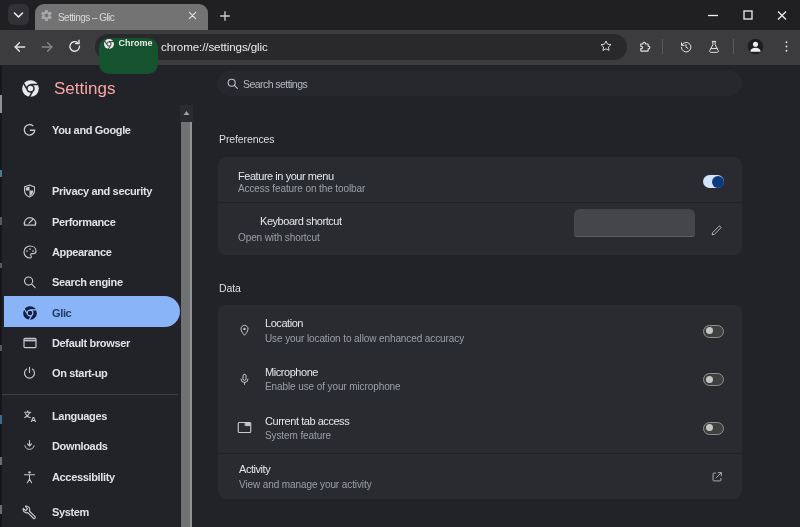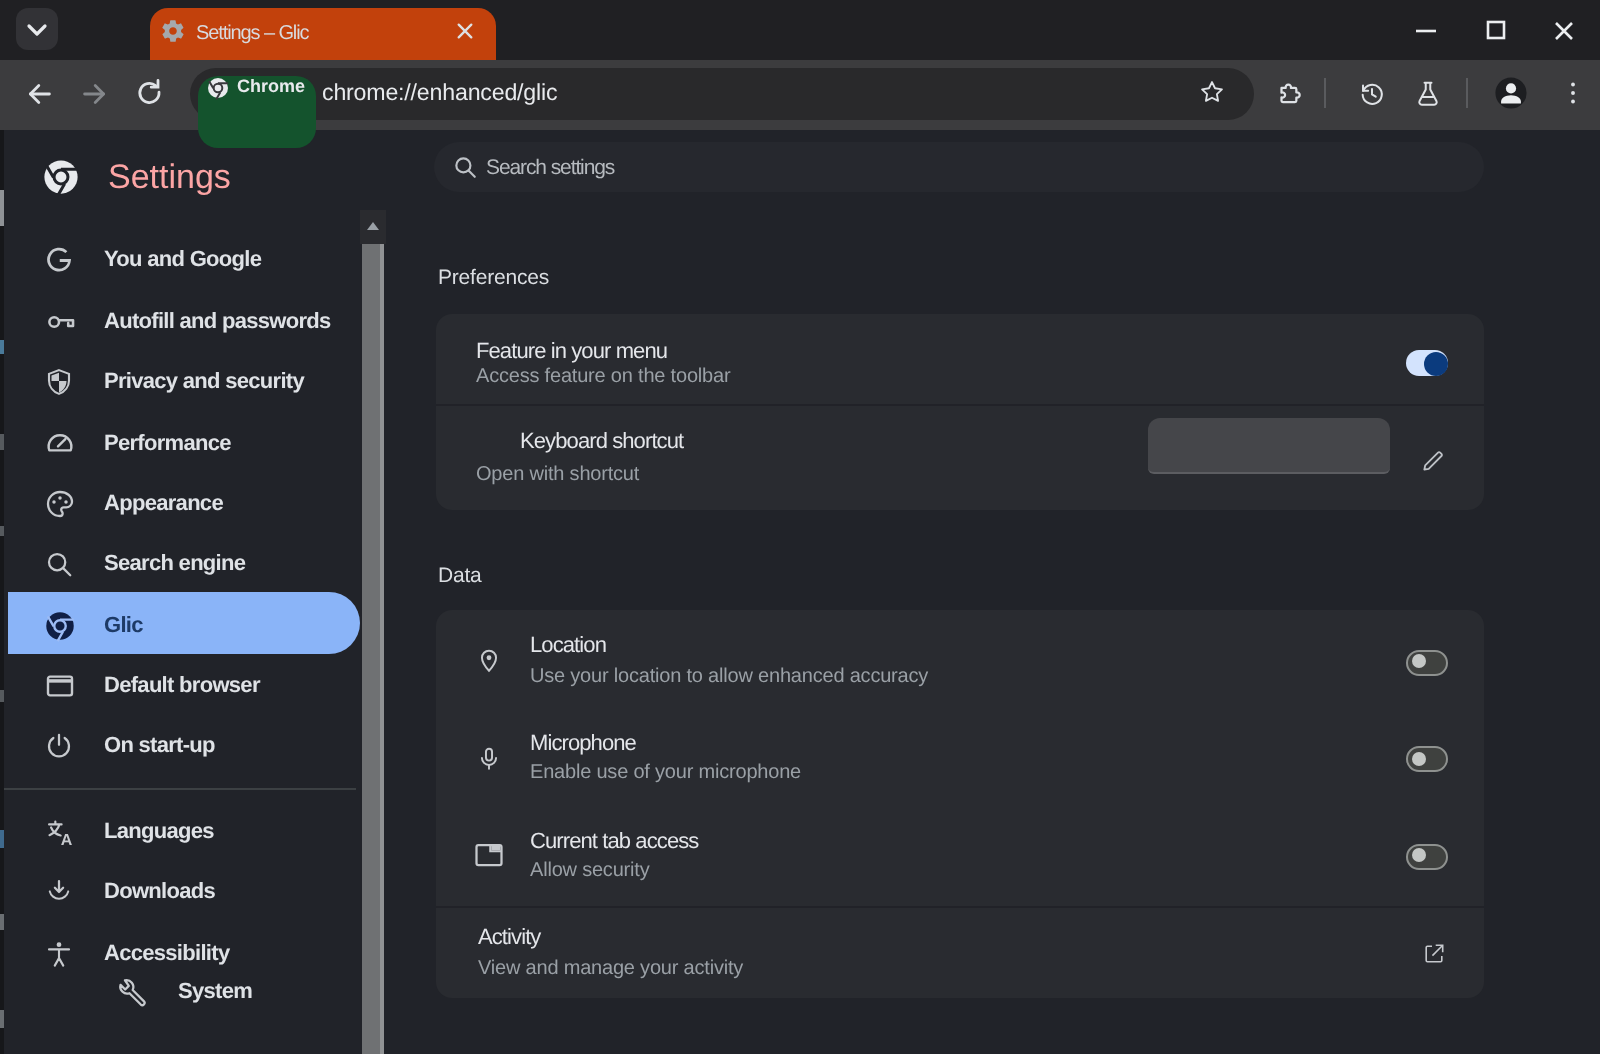--- a/index.html
+++ b/index.html
@@ -1,21 +1,21 @@
 <!DOCTYPE html>
 <html><head>
 <meta charset="utf-8">
 <style>
   html,body{margin:0;padding:0;width:800px;height:527px;overflow:hidden;
     font-family:"Liberation Sans", sans-serif;background:#212329;}
   *{box-sizing:border-box;}
   
   #tabstrip{position:absolute;left:0;top:0;width:800px;height:30px;background:#202023;}
   #chevbtn{position:absolute;left:8px;top:4px;width:21px;height:21px;border-radius:6px;background:#323236;}
-  #tab{position:absolute;left:35px;top:4px;width:173px;height:26px;background:#c2410c;border-radius:9px 9px 0 0;z-index:2;margin-left:40px;}
+  #tab{position:absolute;left:35px;top:4px;width:173px;height:26px;background:#737373;border-radius:9px 9px 0 0;z-index:2;}
   #toolbar{position:absolute;left:0;top:30px;width:800px;height:34.5px;background:#3c3c3e;z-index:2;}
   #omnibox{position:absolute;left:95px;top:33.5px;width:532px;height:26px;border-radius:13px;background:#29292b;z-index:3;}
   #chip{position:absolute;left:3.5px;top:4px;height:36px;border-radius:10px;background:#14532d;display:flex;align-items:flex-start;padding:0 5px 0 4px;}
   #chip span{color:#e8eaed;font-size:9px;font-weight:700;margin-left:4px;}
   #urltext{position:absolute;left:66px;top:0;height:26px;line-height:26px;color:#e8eaed;font-size:11.6px;letter-spacing:-0.1px;}
   
   #content{position:absolute;left:0;top:62px;width:800px;height:465px;background:#212329;}
   
   .menuitem{position:absolute;left:0;width:180px;height:30px;color:#dfe2e6;font-size:11px;font-weight:700;letter-spacing:-0.35px;}
   .menuitem .lbl{position:absolute;left:52px;top:50%;transform:translateY(-50%);}
@@ -81,21 +81,21 @@
   <div id="chip">
     <svg width="12" height="12" viewBox="0 0 24 24">
       <circle cx="12" cy="12" r="10" fill="#e8eaed"></circle>
       <g stroke="#39393d" stroke-width="2" fill="none">
         <circle cx="12" cy="12" r="4.3"></circle>
         <path d="M12 7.2h10M3 4.9l4.3 7.4M10.3 23.2l4-7"></path>
       </g>
     </svg>
     <span>Chrome</span>
   </div>
-  <div id="urltext">chrome://enhanced/glic</div>
+  <div id="urltext">chrome://settings/glic</div>
 
   <svg style="position:absolute;left:504px;top:5.5px" width="14" height="14" viewBox="0 0 24 24" fill="none" stroke="#dfe2e6" stroke-width="1.6" stroke-linejoin="round">
       <path d="M12 3.5l2.6 5.3 5.9.9-4.3 4.1 1 5.8-5.2-2.7-5.2 2.7 1-5.8-4.3-4.1 5.9-.9z"></path>
     </svg>
 </div>
 
 <g>
 <svg style="position:absolute;left:637px;top:39px;z-index:3" width="15" height="15" viewBox="0 0 20 20" fill="none" stroke="#dfe2e6" stroke-width="1.5" stroke-linejoin="round">
       <path d="M5 6.6h2.8a1.8 1.8 0 1 1 3.5 0H14a.9.9 0 0 1 .9.9v2.1a1.8 1.8 0 1 1 0 3.5v2.1a.9.9 0 0 1-.9.9H5.9a.9.9 0 0 1-.9-.9v-2.3a1.7 1.7 0 1 0 0-3.1z"></path>
     </svg>
@@ -136,27 +136,20 @@
   <div style="position:absolute;left:54px;top:17px;font-size:17px;color:#fca5a5;">Settings</div>
 
   <div id="pill"></div>
 
   <div class="menuitem" style="top:53px;">
     <svg width="15" height="15" viewBox="0 0 24 24" fill="none" stroke="#c6c9cd" stroke-width="2.2">
         <path d="M17.9 5.7A8.4 8.4 0 1 0 20.4 12.4H12.6"></path>
       </svg>
     <span class="lbl">You and Google</span>
   </div>
-  <div class="menuitem" style="top:84px;">
-    <svg width="17" height="17" viewBox="0 0 24 24" fill="none" stroke="#c6c9cd" stroke-width="1.8" stroke-linejoin="round">
-        <circle cx="7.2" cy="12" r="3.4"></circle>
-        <path d="M10.6 10.8h9.9v4h-3.4v-2" stroke-linecap="round"></path>
-      </svg>
-    <span class="lbl">Autofill and passwords</span>
-  </div>
   <div class="menuitem" style="top:114px;">
     <svg width="15" height="15" viewBox="0 0 24 24">
         <path d="M12 2.5l8 3v5.2c0 4.8-3.2 9-8 10.8-4.8-1.8-8-6-8-10.8V5.5z" fill="none" stroke="#c6c9cd" stroke-width="1.7"></path>
         <path d="M12 4.6l-6 2.2v4.4h6zM12 11.2v9.2c3.5-1.5 6-4.9 6-9.2z" fill="#c6c9cd"></path>
       </svg>
     <span class="lbl">Privacy and security</span>
   </div>
   <div class="menuitem" style="top:144.5px;">
     <svg width="16" height="16" viewBox="0 0 24 24" fill="none" stroke="#c6c9cd" stroke-width="1.8">
         <path d="M4 16.8a8.5 8.5 0 1 1 16 0z" stroke-linejoin="round"></path>
@@ -220,21 +213,21 @@
       </svg>
     <span class="lbl">Downloads</span>
   </div>
   <div class="menuitem" style="top:399.5px;">
     <svg width="15" height="15" viewBox="0 0 24 24" fill="none" stroke="#c6c9cd" stroke-width="1.7" stroke-linecap="round">
         <circle cx="12" cy="4.5" r="1.9" fill="#c6c9cd" stroke="none"></circle>
         <path d="M4 8.3h16M12 8.3v7M12 15.3l-3.4 6M12 15.3l3.4 6"></path>
       </svg>
     <span class="lbl">Accessibility</span>
   </div>
-  <div class="menuitem" style="top:419px;margin-left:37px;">
+  <div class="menuitem" style="top:435px;">
     <svg width="16" height="16" viewBox="0 0 24 24" fill="none" stroke="#c6c9cd" stroke-width="1.7" stroke-linejoin="round">
         <path d="M5.2 3.2a5.2 5.2 0 0 1 5.8 7.3l8.5 8.5a1.7 1.7 0 0 1-2.4 2.4l-8.5-8.5A5.2 5.2 0 0 1 1.9 6.6l3.5 3.5 2.7-2.7z"></path>
       </svg>
     <span class="lbl">System</span>
   </div>
 
   <div style="position:absolute;left:180px;top:43px;width:13px;height:17px;background:#2a2b2f;">
     <svg width="13" height="17" viewBox="0 0 13 17">
         <path d="M3.5 10l3-4 3 4z" fill="#9aa0a6"></path>
       </svg>
@@ -282,21 +275,21 @@
     <div class="rowtitle" style="left:47px;top:61px;">Microphone</div>
     <div class="rowsub" style="left:47px;top:76.2px;">Enable use of your microphone</div>
     <div class="tgl off" style="top:68.2px;"></div>
 
     <svg style="position:absolute;left:19px;top:116px" width="15" height="13" viewBox="0 0 24 20" fill="none" stroke="#c6c9cd" stroke-width="1.8">
         <rect x="2" y="2" width="20" height="16" rx="1.5"></rect>
         <path d="M13 2v5h9" stroke-width="1.6"></path>
         <rect x="13.8" y="2.8" width="7.4" height="3.4" fill="#c6c9cd" stroke="none"></rect>
       </svg>
     <div class="rowtitle" style="left:47px;top:109.7px;">Current tab access</div>
-    <div class="rowsub" style="left:47px;top:124.9px;">Allow security</div>
+    <div class="rowsub" style="left:47px;top:124.9px;">System feature</div>
     <div class="tgl off" style="top:116.9px;"></div>
 
     <div style="position:absolute;left:0;top:148px;width:524px;height:1px;background:#212228;"></div>
     <div class="rowtitle" style="left:21px;top:158px;">Activity</div>
     <div class="rowsub" style="left:21px;top:173.5px;">View and manage your activity</div>
     <svg style="position:absolute;left:493px;top:166px" width="12" height="12" viewBox="0 0 24 24" fill="none" stroke="#c6c9cd" stroke-width="1.6">
         <path d="M10 4.2H5.4c-.7 0-1.2.5-1.2 1.2v13.2c0 .7.5 1.2 1.2 1.2h13.2c.7 0 1.2-.5 1.2-1.2V14"></path>
         <path d="M14.5 3.3H20.7v6.2M20.2 3.8L11 13" stroke-linecap="square"></path>
       </svg>
   </div>

